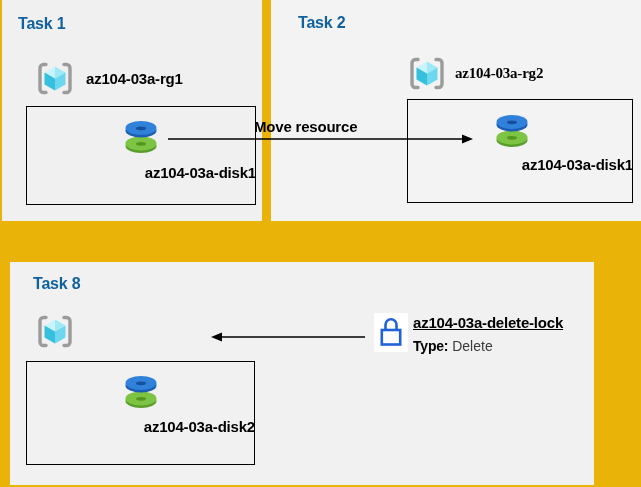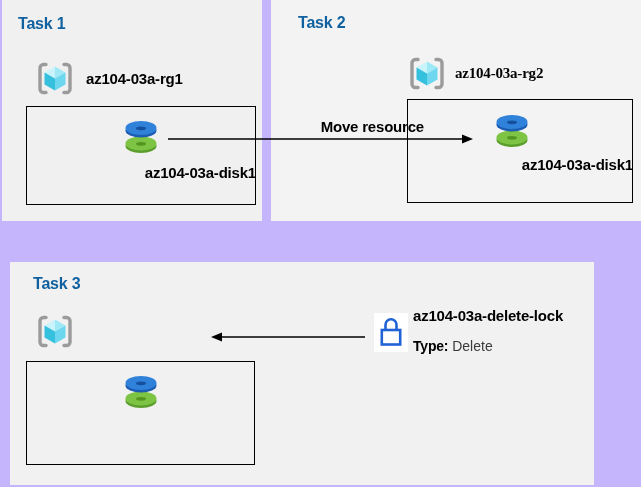--- a/index.html
+++ b/index.html
@@ -1,17 +1,17 @@
 <!DOCTYPE html>
 <html><head>
 <meta charset="utf-8">
 <style>
   html,body{margin:0;padding:0;background:#ffffff;}
   #canvas{
-    position:relative;width:641px;height:487px;background:#c4b5fd;overflow:hidden;
+    position:relative;width:641px;height:487px;background:#eab308;overflow:hidden;
     font-family:"Liberation Sans", sans-serif;color:#000;
   }
   .panel{position:absolute;}
   #panel-task1{left:2px;top:0;width:260px;height:221px;background:#f0f0f0;}
   #panel-task2{left:271px;top:0;width:370px;height:221px;background:#f3f3f3;}
   #panel-task3{left:10px;top:262px;width:584px;height:223px;background:#f1f1f1;}
 
   .task-title{
     position:absolute;font-size:16px;font-weight:bold;color:#10619f;letter-spacing:-0.2px;
   }
@@ -38,42 +38,42 @@
   .disk-icon{position:absolute;width:38px;height:36px;}
   #disk1-icon{left:122px;top:119px;}
   #disk2-icon{left:493px;top:113px;}
   #disk3-icon{left:122px;top:374px;}
 
   .disk-label{position:absolute;text-align:right;}
   #disk1-label{left:26px;top:164px;width:230px;}
   #disk2-label{left:407px;top:156px;width:226px;}
   #disk3-label{left:26px;top:418px;width:229px;}
 
-  #move-label{position:absolute;left:284px;top:118px;width:140px;text-align:right;font-size:15px;font-weight:bold;letter-spacing:-0.2px;}
+  #move-label{position:absolute;left:254px;top:118px;width:140px;text-align:left;font-size:15px;font-weight:bold;letter-spacing:-0.2px;}
 
   #arrow-overlay{position:absolute;left:0;top:0;width:641px;height:487px;pointer-events:none;}
 
   #lock-badge{position:absolute;left:374px;top:313px;width:34px;height:39px;background:#ffffff;}
-  #lock-name{position:absolute;left:413px;top:307px;}
+  #lock-name{position:absolute;left:413px;top:314px;text-decoration:underline;}
   #lock-type{position:absolute;left:413px;top:338px;font-size:14px;white-space:nowrap;}
   #lock-type .t-label{font-weight:bold;letter-spacing:-0.2px;margin-top:48px;}
   #lock-type .t-value{font-weight:normal;color:#3a3a3a;text-align:right;}
 </style>
 </head>
 <body>
 
 <div id="canvas">
 
   <div class="panel" id="panel-task1"></div>
   <div class="panel" id="panel-task2"></div>
   <div class="panel" id="panel-task3"></div>
 
   <div class="task-title" id="title-task1">Task 1</div>
   <div class="task-title" id="title-task2">Task 2</div>
-  <div class="task-title" id="title-task3">Task 3</div>
+  <div class="task-title" id="title-task3">Task 8</div>
 
   <svg class="rg-icon" id="rg1-icon" viewBox="0 0 40 37">
     <path d="M11 4.5 H8.5 a3.5 3.5 0 0 0 -3.5 3.5 V29 a3.5 3.5 0 0 0 3.5 3.5 H11" fill="none" stroke="#9b9b9b" stroke-width="3.4" stroke-linecap="round"></path>
     <path d="M29 4.5 H31.5 a3.5 3.5 0 0 1 3.5 3.5 V29 a3.5 3.5 0 0 1 -3.5 3.5 H29" fill="none" stroke="#9b9b9b" stroke-width="3.4" stroke-linecap="round"></path>
     <polygon points="20,6.5 9.5,12.5 20,18.5" fill="#c9f4fb"></polygon>
     <polygon points="20,6.5 30.5,12.5 20,18.5" fill="#9fe8f6"></polygon>
     <polygon points="9.5,12.5 20,18.5 20,30.5 9.5,24.5" fill="#35c0de"></polygon>
     <polygon points="30.5,12.5 20,18.5 20,30.5 30.5,24.5" fill="#6cd7ef"></polygon>
   </svg>
   <svg class="rg-icon" id="rg2-icon" viewBox="0 0 40 37">
@@ -120,20 +120,21 @@
     <ellipse cx="19" cy="27" rx="15.5" ry="7" fill="#5a9e2c"></ellipse>
     <ellipse cx="19" cy="24.5" rx="15.5" ry="7" fill="#7dc344"></ellipse>
     <ellipse cx="19" cy="24.8" rx="5" ry="1.9" fill="#54951f"></ellipse>
     <ellipse cx="19" cy="11.5" rx="15.5" ry="7" fill="#1c5db4"></ellipse>
     <ellipse cx="19" cy="9" rx="15.5" ry="7" fill="#2f81da"></ellipse>
     <ellipse cx="19" cy="9.3" rx="5" ry="1.9" fill="#164f9e"></ellipse>
   </svg>
 
   <div class="disk-label bold-label" id="disk1-label">az104-03a-disk1</div>
   <div class="disk-label bold-label" id="disk2-label">az104-03a-disk1</div>
+  <div class="disk-label bold-label" id="disk3-label">az104-03a-disk2</div>
 
   <div id="move-label">Move resource</div>
 
   <svg id="arrow-overlay" viewBox="0 0 641 487">
     <g>
       <line x1="168" y1="139" x2="463" y2="139" stroke="#000" stroke-width="1.6"></line>
       <polygon points="462,134.5 473,139 462,143.5" fill="#000"></polygon>
     </g>
     <g>
       <line x1="365" y1="337" x2="221" y2="337" stroke="#000" stroke-width="1.6"></line>

